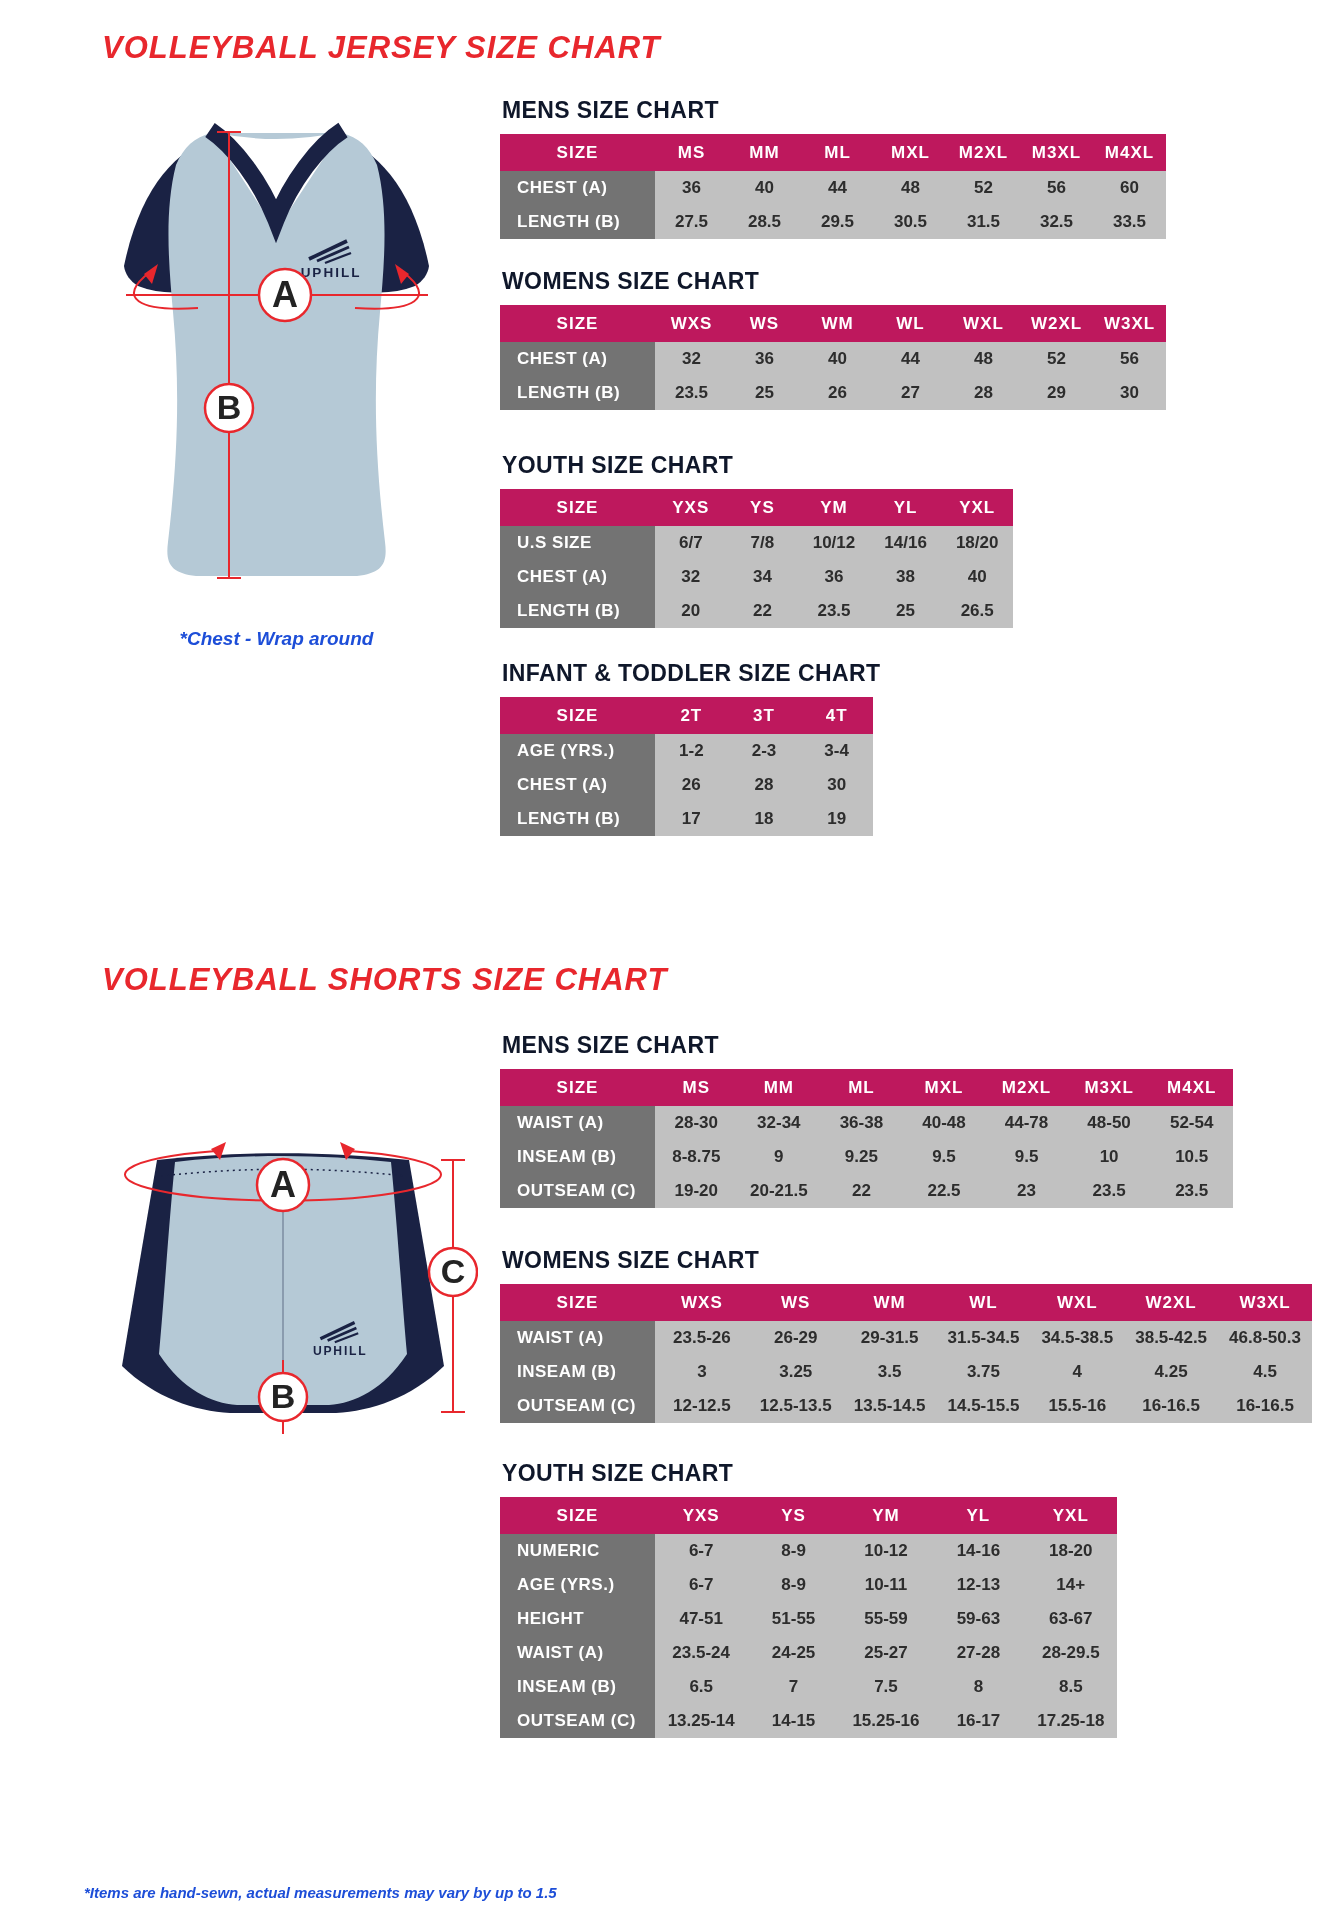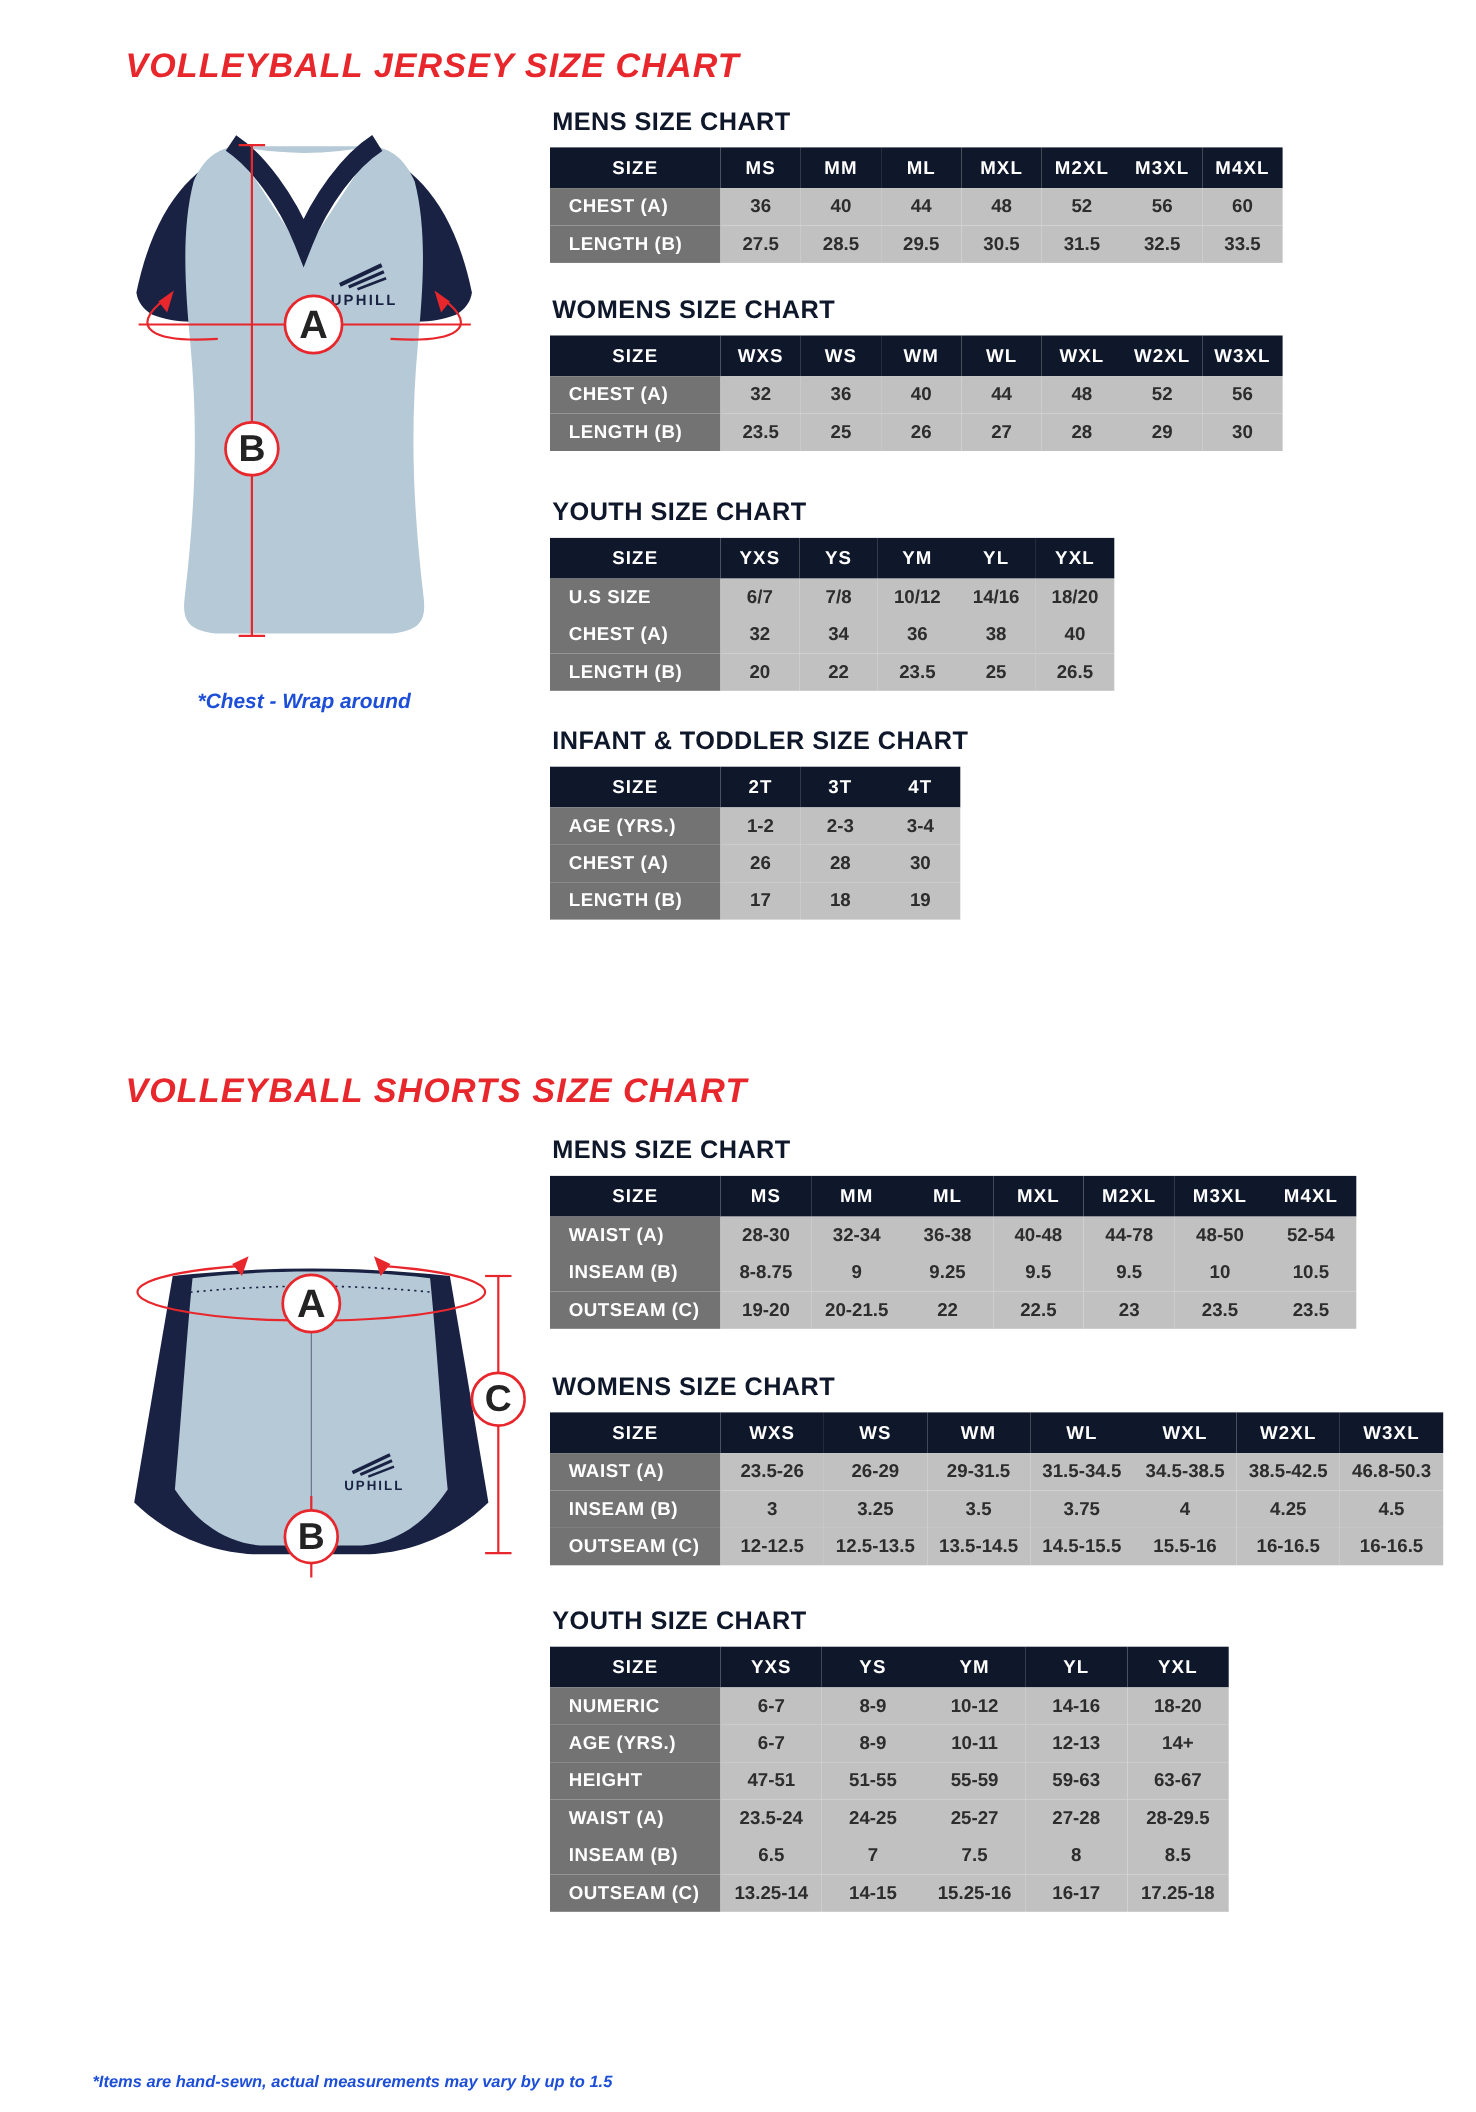--- a/index.html
+++ b/index.html
@@ -1,42 +1,42 @@
 <!DOCTYPE html>
 <html><head>
 <meta charset="utf-8">
 <style>
   html,body{margin:0;padding:0;background:#ffffff;}
   #page{
     position:relative;width:1342px;height:1920px;background:#ffffff;
     font-family:"Liberation Sans",sans-serif;overflow:hidden;
   }
   .section-title{
-    position:absolute;left:102px;margin:12px;
+    position:absolute;left:102px;margin:0;
     font-size:31px;font-weight:bold;font-style:italic;
     color:#e8272d;letter-spacing:1px;white-space:nowrap;
   }
   #jersey-title{top:30px;}
   #shorts-title{top:962px;}
   .chart-block{position:absolute;left:500px;}
   #jersey-mens{top:97px;width:666px;}
   #jersey-womens{top:268px;width:666px;}
   #jersey-youth{top:452px;width:513px;}
   #jersey-infant{top:660px;width:373px;}
   #shorts-mens{top:1032px;width:733px;}
   #shorts-womens{top:1247px;width:812px;}
   #shorts-youth{top:1460px;width:617px;}
   .chart-heading{
     margin:0 0 10px 2px;font-size:23px;font-weight:bold;
     color:#0f172a;letter-spacing:0.4px;white-space:nowrap;
   }
   table.size-table{border-collapse:collapse;table-layout:fixed;width:100%;}
   table.size-table th,table.size-table td{padding:0;border:none;}
   table.size-table thead th{
-    background:#0f172a;color:#ffffff;height:37px;
+    background:#be185d;color:#ffffff;height:37px;
     font-size:17px;font-weight:bold;letter-spacing:1px;text-align:center;
   }
   table.size-table thead th:first-child{width:155px;}
   table.size-table tbody th{
     background:#737373;color:#ffffff;height:34px;text-align:left;
     padding-left:17px;font-size:17px;font-weight:bold;letter-spacing:0.5px;
   }
   table.size-table tbody td{
     background:#c1c1c1;color:#2d2d2d;height:34px;text-align:center;
     font-size:17px;font-weight:bold;

